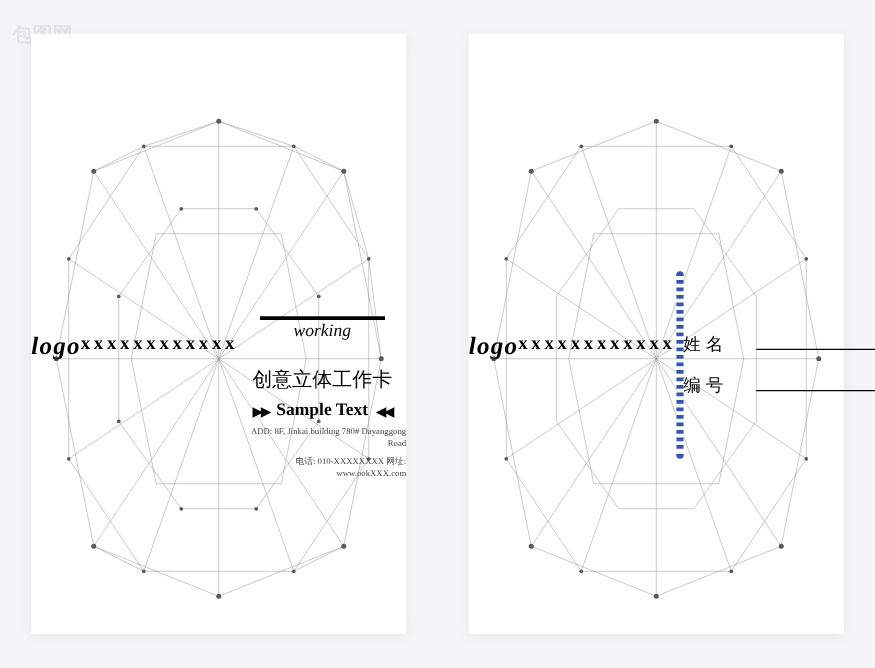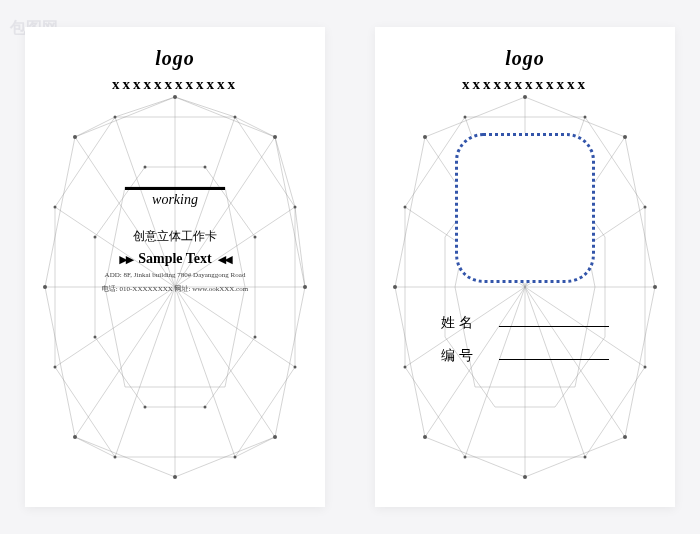--- a/index.html
+++ b/index.html
@@ -20,21 +20,21 @@
     font-size: 16px;
     font-weight: bold;
     pointer-events: none;
   }
   .card {
     width: 300px;
     height: 480px;
     background: #fff;
     position: relative;
     display: flex;
-    flex-direction: column;
+    flex-direction: row;
     align-items: center;
     padding-top: 20px;
     box-shadow: 0 2px 10px rgba(0,0,0,0.06);
   }
   .logo {
     font-style: italic;
     font-weight: bold;
     font-size: 20px;
     font-family: Georgia, serif;
     letter-spacing: 1px;
@@ -87,21 +87,21 @@
     background: #000;
     margin-top: 4px;
   }
   .working {
     font-family: Georgia, serif;
     font-style: italic;
     font-size: 14px;
     margin-top: 2px;
   }
   .subtitle {
-    font-size: 12px;
+    font-size: 16px;
     margin-top: 20px;
     font-family: "Microsoft YaHei", sans-serif;
   }
   .sample-row {
     display: flex;
     align-items: center;
     gap: 6px;
     margin-top: 6px;
   }
   .sample-row .tri {
@@ -110,21 +110,21 @@
   }
   .sample-text {
     font-weight: bold;
     font-family: Georgia, serif;
     font-size: 14px;
   }
   .fine-print {
     font-size: 7px;
     color: #444;
     margin-top: 4px;
-    text-align: left;
+    text-align: right;
     line-height: 1.4;
   }
   .photo-frame {
     position: relative;
     z-index: 2;
     width: 140px;
     height: 150px;
     border: 3px dotted #3355aa;
     border-radius: 28px;
     margin-top: 30px;

